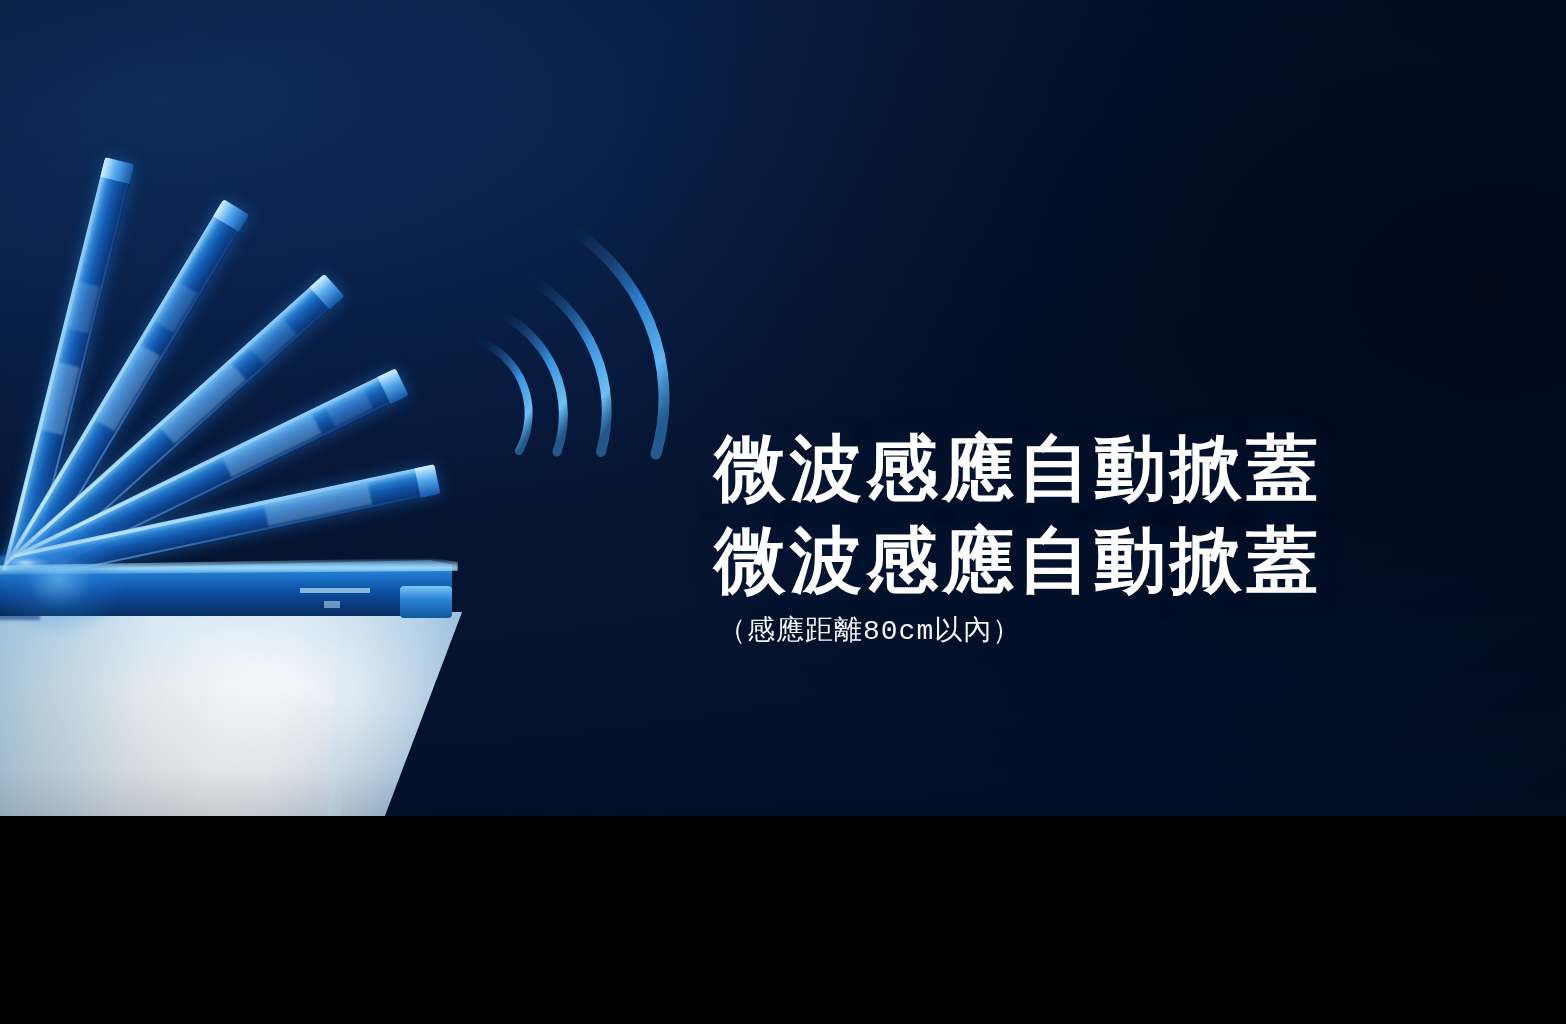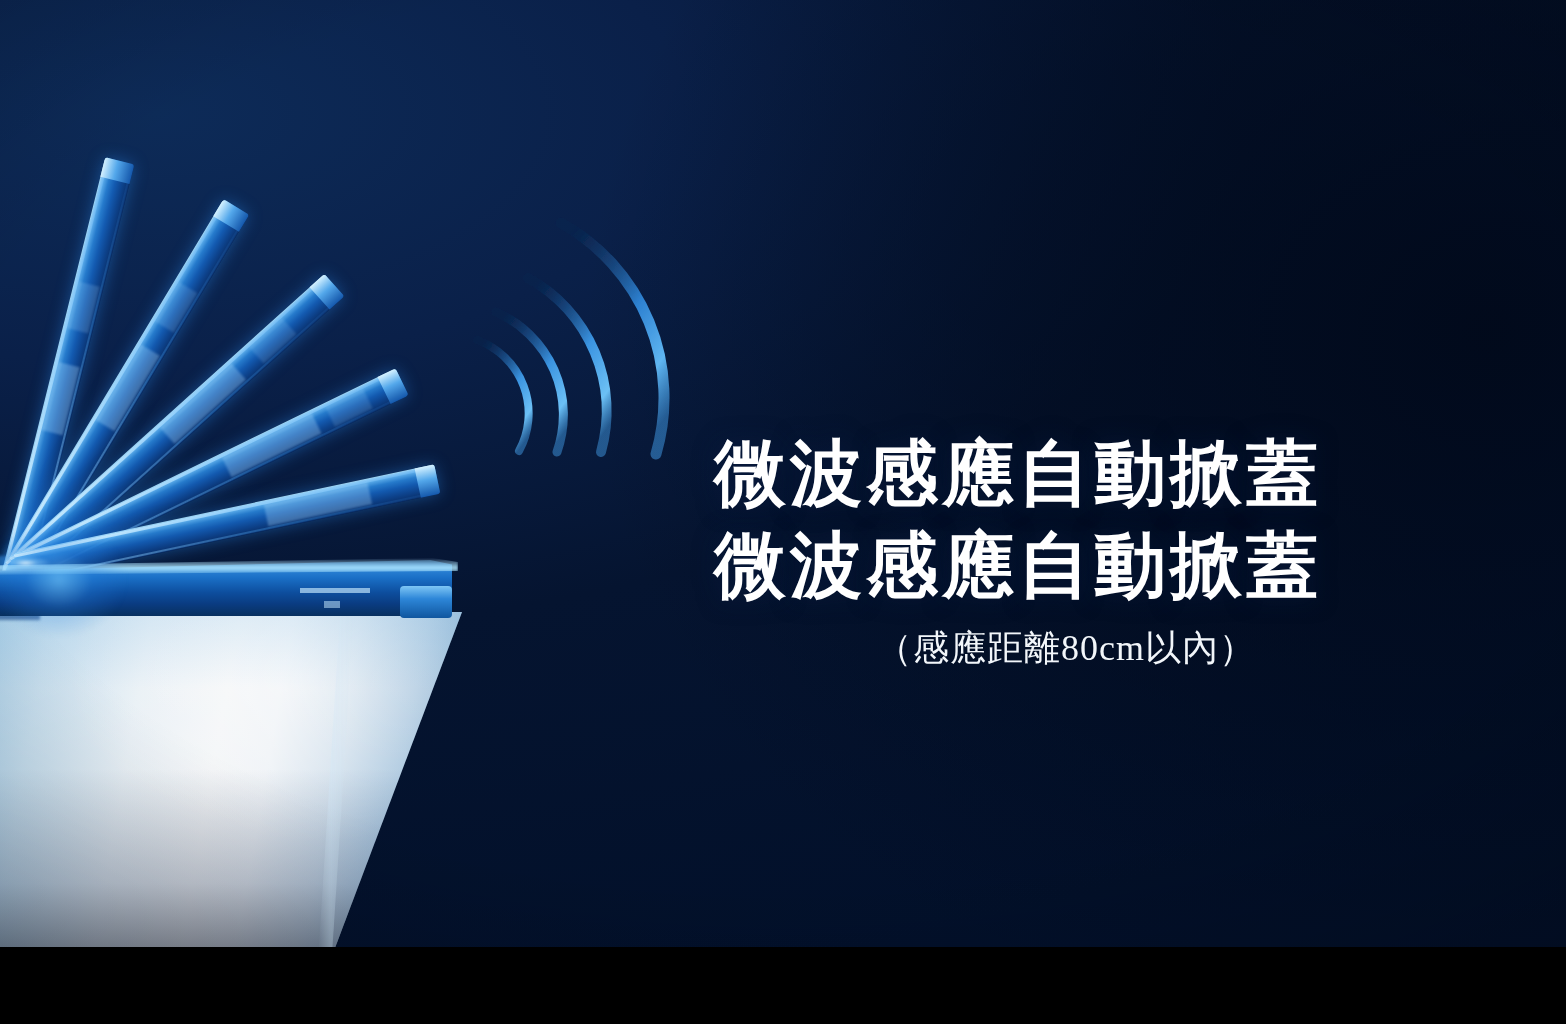--- a/index.html
+++ b/index.html
@@ -3,23 +3,23 @@
 <meta charset="utf-8">
 <style>
   html, body {
     margin: 0;
     padding: 0;
     background: #000;
   }
   #stage {
     position: relative;
     width: 1566px;
-    height: 947px;
+    height: 816px;
     overflow: hidden;
-    font-family: Liberation Serif, serif;
+    font-family: Liberation Mono, monospace;
     background: #3b82f6;
   }
 
   
   .bg-base {
     position: absolute;
     inset: 0;
     background:
       radial-gradient(120% 95% at 10% 12%, #0d2b58 0%, #0a2049 28%, #051430 58%, #02102a 100%);
   }
@@ -263,29 +263,28 @@
   .headline {
     color: #ffffff;
     font-size: 72px;
     line-height: 92px;
     font-weight: 700;
     letter-spacing: 4px;
     white-space: nowrap;
     text-shadow: 0 0 22px rgba(10,30,70,0.55);
   }
   .subline {
-    margin-top: 18px;
+    margin-top: 2px;
     margin-left: 4px;
     color: #f2f6fa;
-    font-size: 36px;
+    font-size: 28px;
     line-height: 36px;
     font-weight: 400;
     letter-spacing: 1px;
     white-space: nowrap;
-    text-align: center;
   }
 </style>
 </head>
 <body>
 
 <div id="stage">
 
   <div class="bg-base"></div>
   <div class="bg-right-dark"></div>
 

